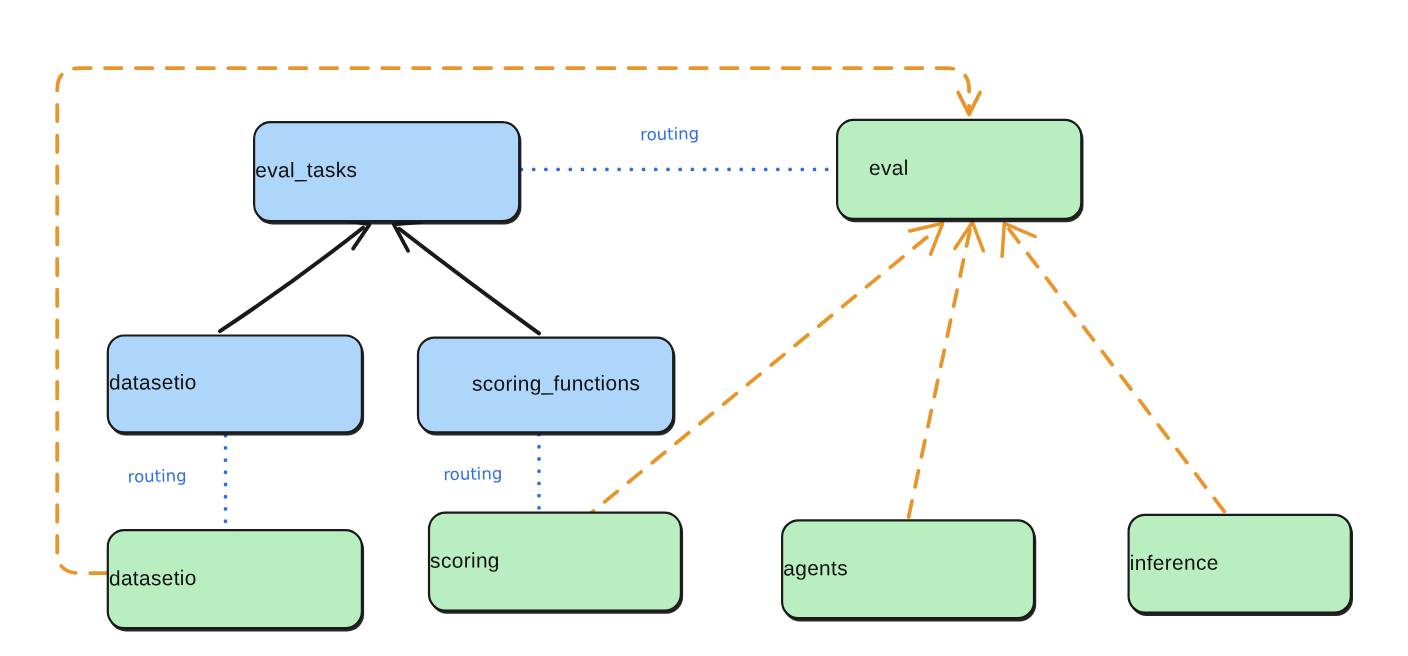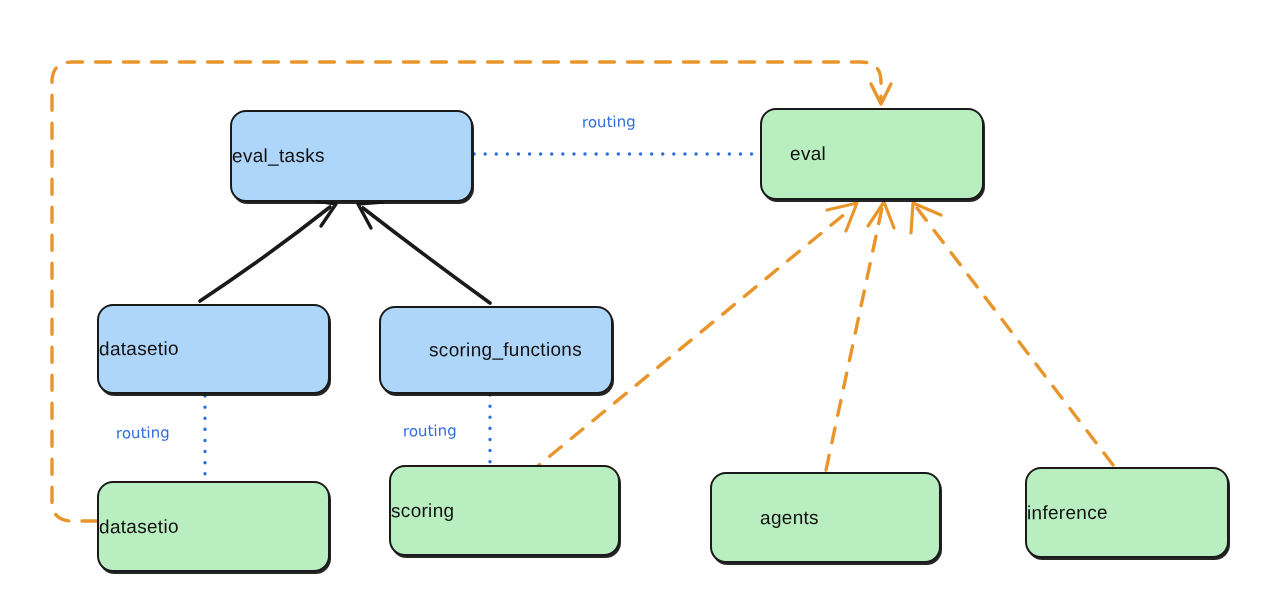--- a/index.html
+++ b/index.html
@@ -129,21 +129,21 @@
   </div>
 
   <div class="node node-provider" style="left: 97px; top: 481px; width: 233px; height: 91px;">
     <span class="node-label">datasetio</span>
   </div>
 
   <div class="node node-provider" style="left: 389px; top: 465px; width: 231px; height: 91px;">
     <span class="node-label">scoring</span>
   </div>
 
-  <div class="node node-provider" style="left: 710px; top: 472px; width: 231px; height: 91px; padding-left: 48px;">
+  <div class="node node-provider" style="left: 710px; top: 472px; width: 231px; height: 91px;">
     <span class="node-label">agents</span>
   </div>
 
   <div class="node node-provider" style="left: 1025px; top: 467px; width: 204px; height: 91px;">
     <span class="node-label">inference</span>
   </div>
 
   <div class="edge-label" style="left: 578px; top: 113px;">routing</div>
   <div class="edge-label" style="left: 112px; top: 424px;">routing</div>
   <div class="edge-label" style="left: 399px; top: 422px;">routing</div>

